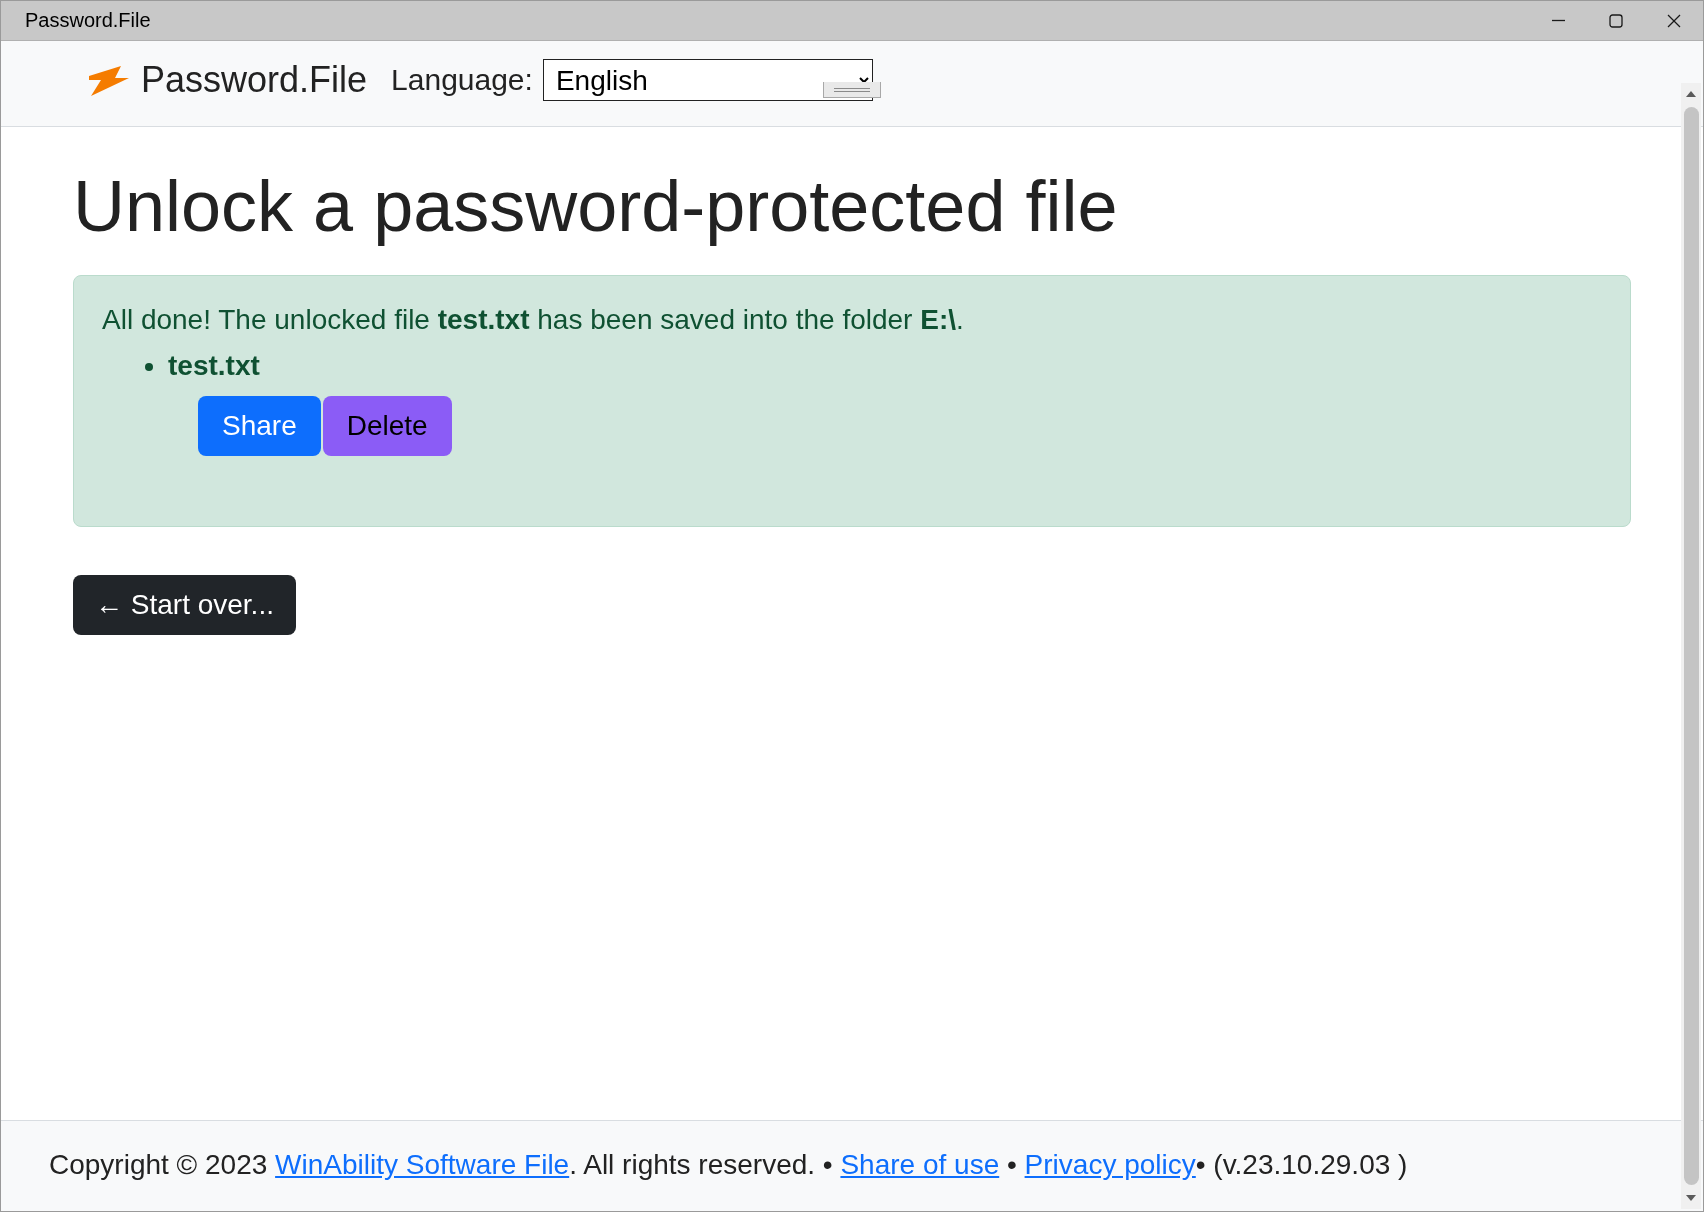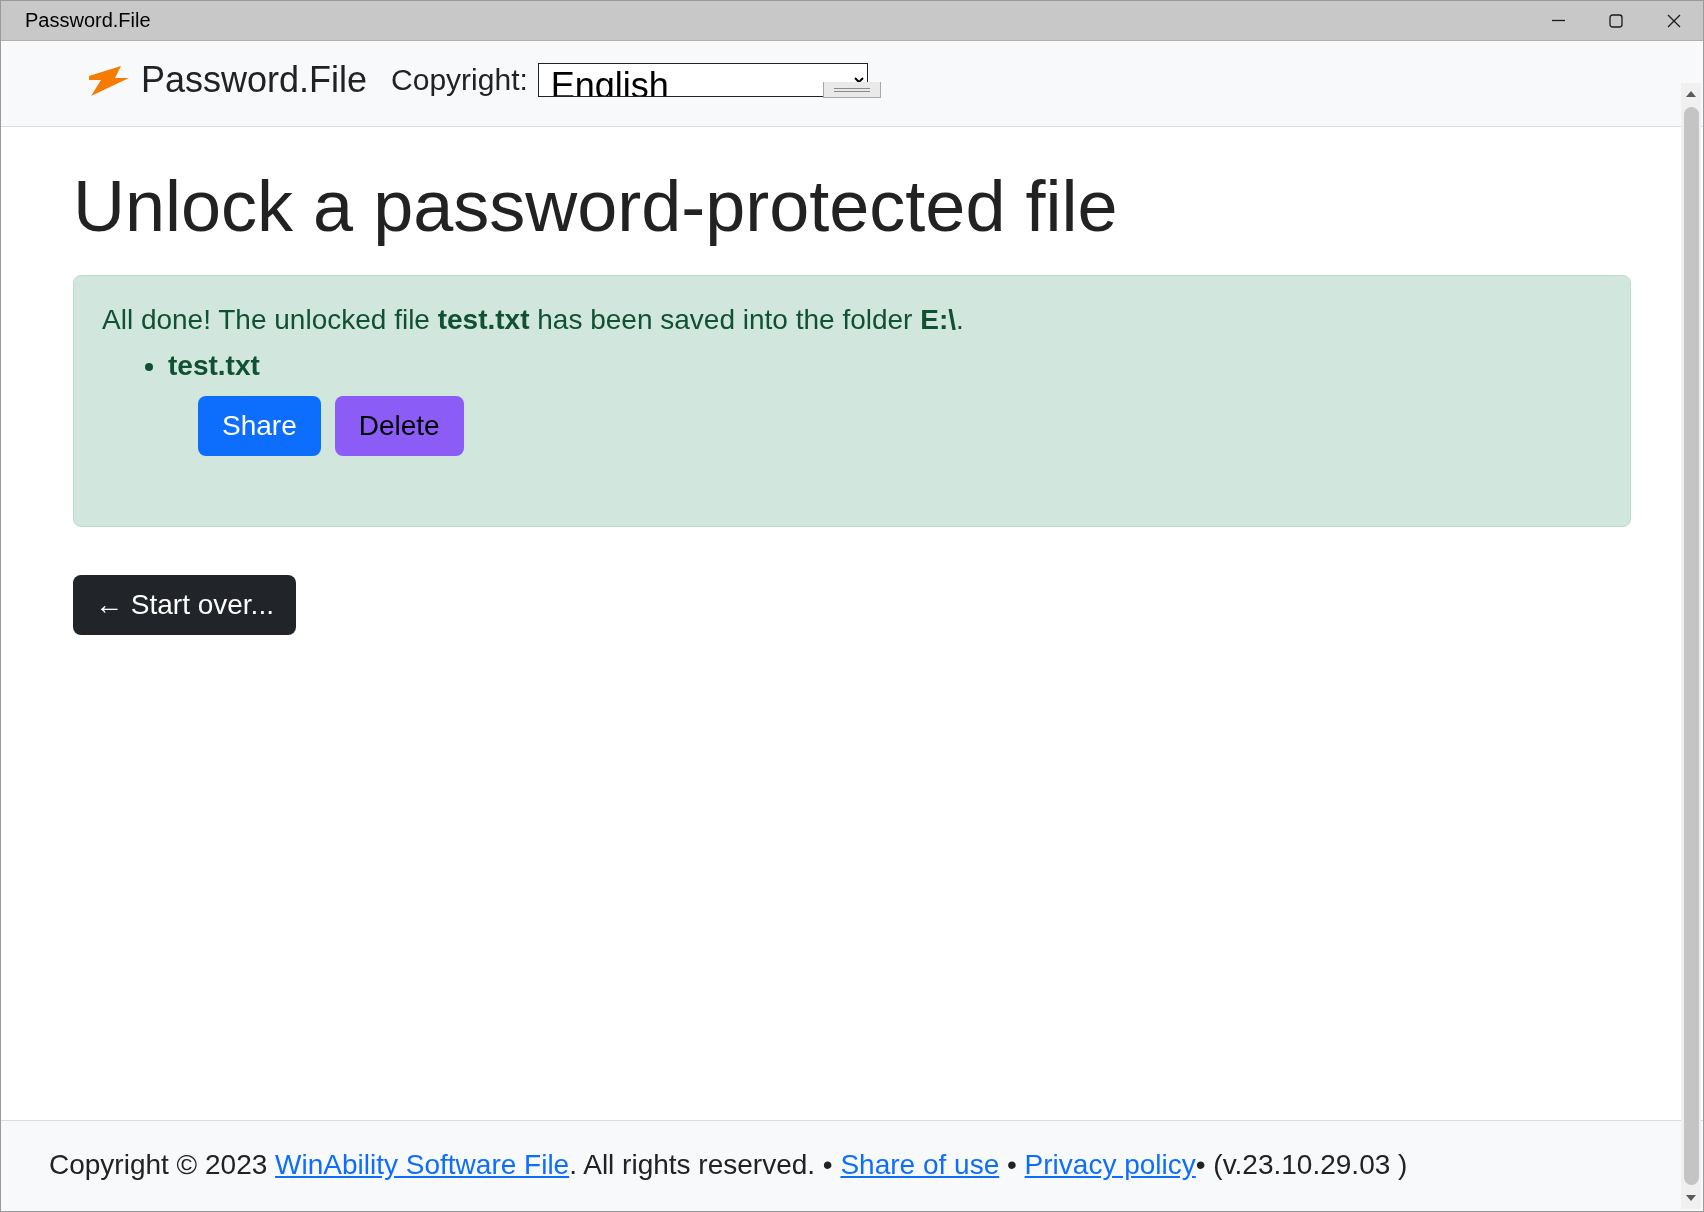--- a/index.html
+++ b/index.html
@@ -84,24 +84,24 @@
     color:#222;
     margin-left:8px;
   }
   .appheader .langlabel{
     font-size:30px;
     color:#222;
     margin-left:24px;
   }
   .appheader select{
     margin-left:10px;
-    font-size:36px;
+    font-size:28px;
     border:1px solid #222;
     background:#fff;
-    height:34px;
+    height:42px;
     width:330px;
     padding:0 8px;
   }
   
   .main{
     padding:38px 72px 0 72px;
   }
   .main h1{
     font-size:72px;
     font-weight:500;
@@ -125,21 +125,21 @@
     font-size:28px;
   }
   .alert li{
     font-weight:bold;
     margin-bottom:4px;
   }
   .btnrow{
     margin-top:14px;
     margin-left:96px;
     display:flex;
-    gap:14px;
+    gap:2px;
     align-items:center;
   }
   .btn{
     border:none;
     border-radius:8px;
     font-size:28px;
     padding:14px 24px;
     cursor:pointer;
   }
   .btn-primary{background:#0d6efd;color:#fff;}
@@ -216,21 +216,21 @@
 
 <div class="content">
 
   <div class="appheader">
     <div class="logo">
       <svg width="52" height="52" viewBox="0 0 52 52">
         <polygon points="8,22 40,12 34,24 48,24 10,42 20,26 8,26" fill="#f57c00"></polygon>
       </svg>
     </div>
     <div class="appname">Password.File</div>
-    <div class="langlabel">Copyright:</div>
+    <div class="langlabel">Language:</div>
     <select>
       <option>English</option>
     </select>
   </div>
 
   <div class="draghandle">
     <div></div>
       <div></div>
   </div>
 

